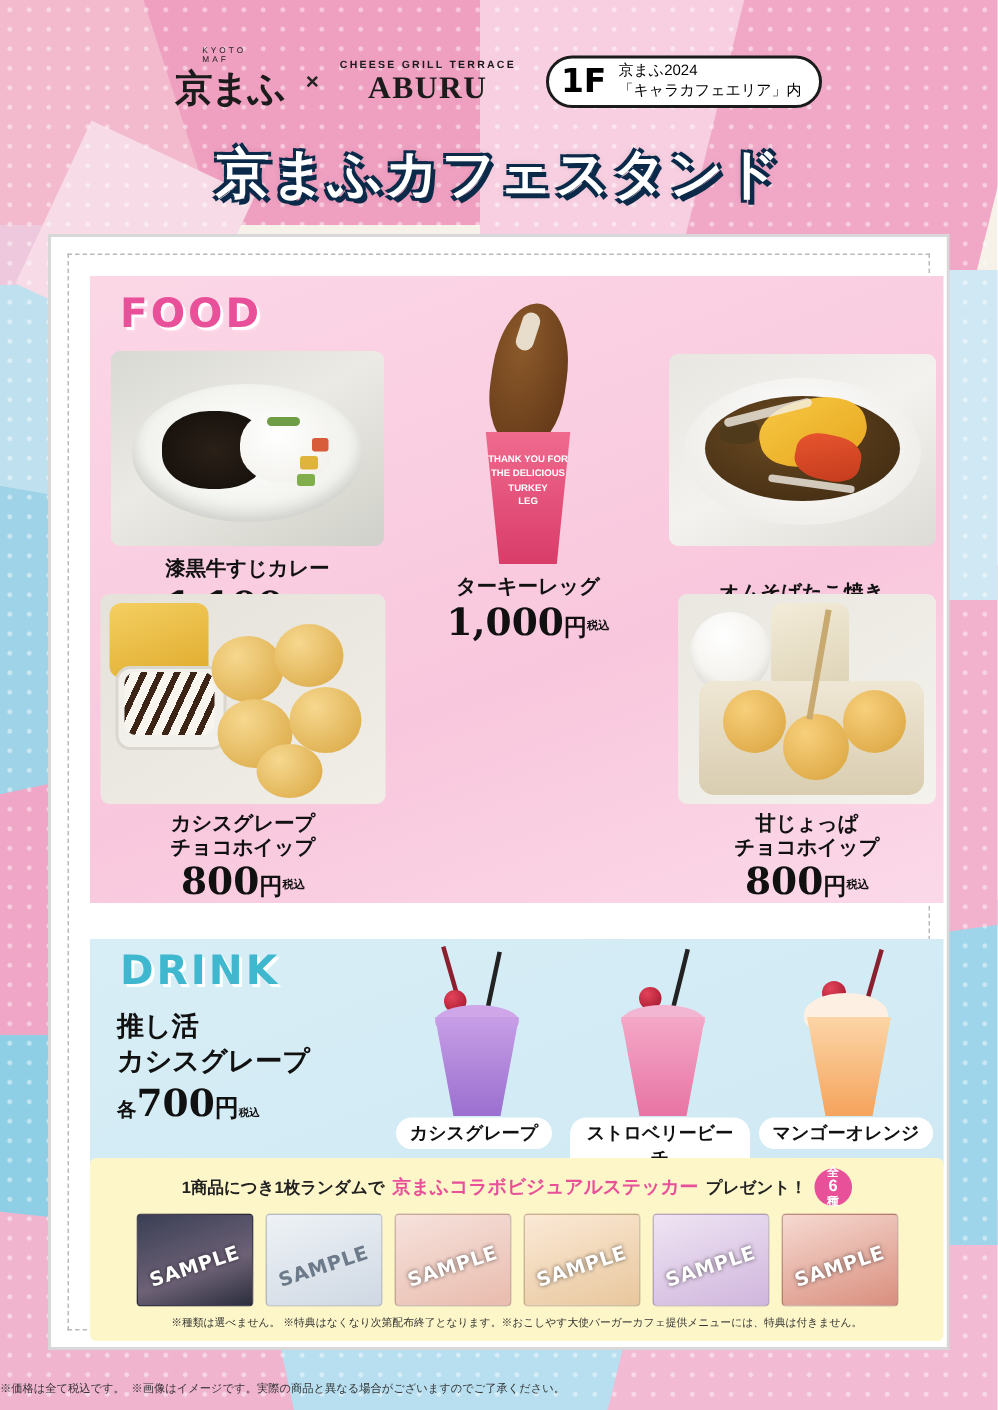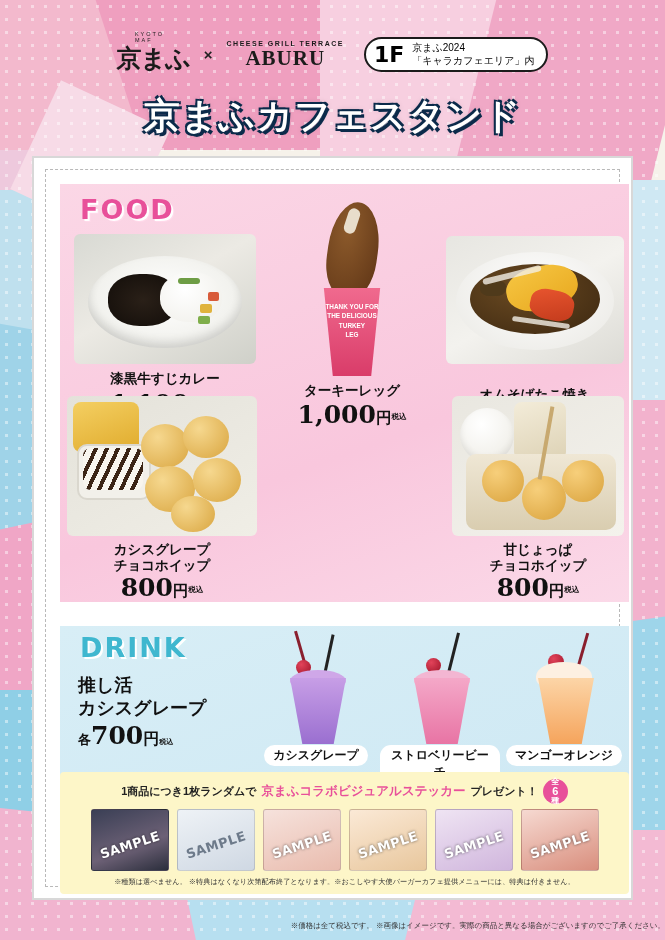--- a/index.html
+++ b/index.html
@@ -120,22 +120,22 @@
     border:1px solid rgba(0,0,0,.15);
   }
   .sticker .sample {
     position:absolute; left:50%; top:58%; transform:translate(-50%,-50%) rotate(-18deg);
     font-family:"DejaVu Sans",sans-serif; font-weight:bold; font-size:13px; color:#fff;
     text-shadow: 0 0 3px rgba(0,0,0,.6); letter-spacing:.5px; white-space:nowrap;
   }
   .sticker-note { text-align:center; font-size:7.2px; color:#333; margin-top:6px; }
 
   .footnote {
-    position:absolute; z-index:3; left:0; right:0; bottom:9px; text-align:right;
-    font-size:7.5px; color:#333;
+    position:absolute; z-index:3; left:0; right:0; bottom:9px; text-align:left;
+    font-size:7.5px; color:#333;font-family:Liberation Mono, monospace;
   }
 </style>
 </head>
 <body>
 
 <div id="bg">
   <div class="band bg-base"></div>
   <div class="band b1"></div>
   <div class="band b2"></div>
   <div class="band b3"></div>

